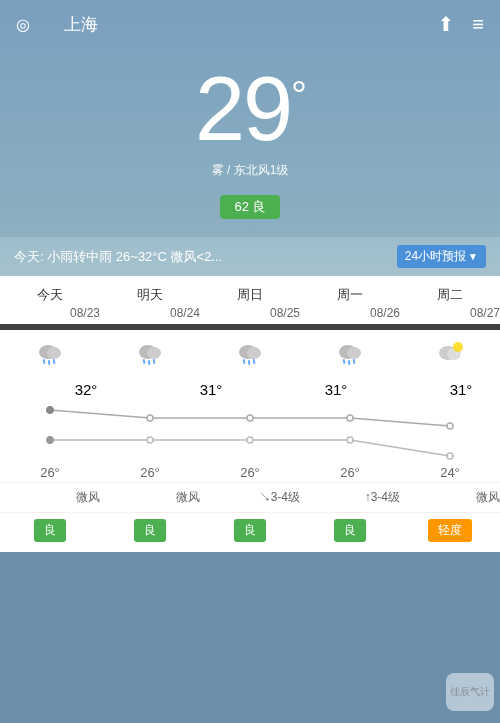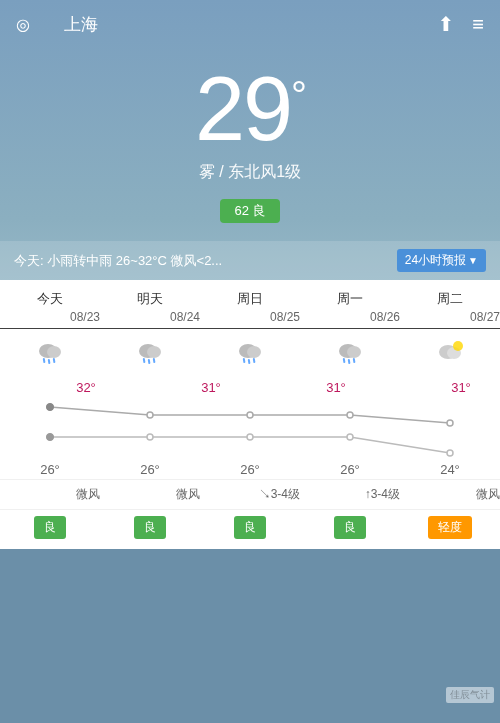--- a/index.html
+++ b/index.html
@@ -44,21 +44,21 @@
       line-height: 1;
       letter-spacing: -2px;
     }
     .degree-sup {
       font-size: 40px;
       vertical-align: super;
       font-weight: 300;
     }
     .weather-desc {
       color: white;
-      font-size: 16px;
+      font-size: 12px;
       margin-top: 8px;
       opacity: 0.95;
     }
     .aqi-badge {
       display: inline-block;
       background: #4caf50;
       color: white;
       font-size: 13px;
       padding: 3px 14px;
       border-radius: 4px;
@@ -89,21 +89,21 @@
       font-size: 12px;
       padding: 3px 8px;
       border-radius: 3px;
       white-space: nowrap;
       cursor: pointer;
     }
 
     
     .days-row {
       display: flex;
-      border-bottom: 1px solid #404040;
+      border-bottom: 6px solid #404040;
       padding: 10px 0 4px 0;
     }
     .day-col {
       flex: 1;
       text-align: center;
     }
     .day-name {
       font-size: 13px;
       color: #333;
       font-weight: 500;
@@ -128,22 +128,22 @@
     }
 
     
     .high-temps-row {
       display: flex;
       padding: 2px 0 0 0;
     }
     .temp-col {
       flex: 1;
       text-align: center;
-      font-size: 13px;
-      color: #be185d;
+      font-size: 15px;
+      color: #000000;
       padding-left: 47px;
     }
 
     
     .low-temps-row {
       display: flex;
       padding: 2px 0;
       justify-content: flex-end;
     }
     .low-temp-col {
@@ -193,27 +193,27 @@
 
     .share-icon, .menu-icon {
       font-size: 20px;
       color: white;
       cursor: pointer;
     }
 
     
     .watermark {
       position: absolute;
-      bottom: 20px;
+      bottom: 12px;
       right: 6px;
       font-size: 10px;
       color: rgba(0,0,0,0.3);
       background: rgba(255,255,255,0.5);
-      padding: 1px 4px;
-      border-radius: 2px;
+      padding: 12px 4px;
+      border-radius: 8px;
     }
 
     .weather-gradient {
       background: linear-gradient(180deg, #7a9fbf 0%, #8bafc0 40%, #9fbfcc 60%, #b0cad4 100%);
       padding-bottom: 0;
     }
   </style>
 </head>
 <body>
 

